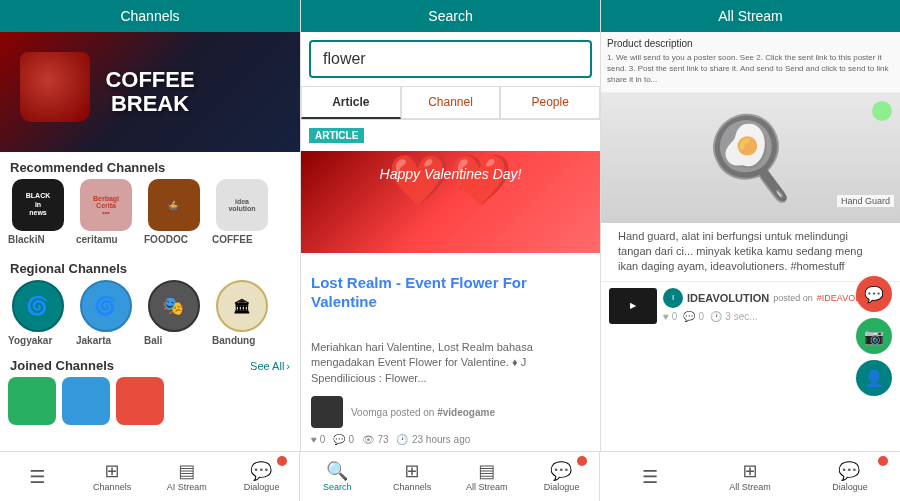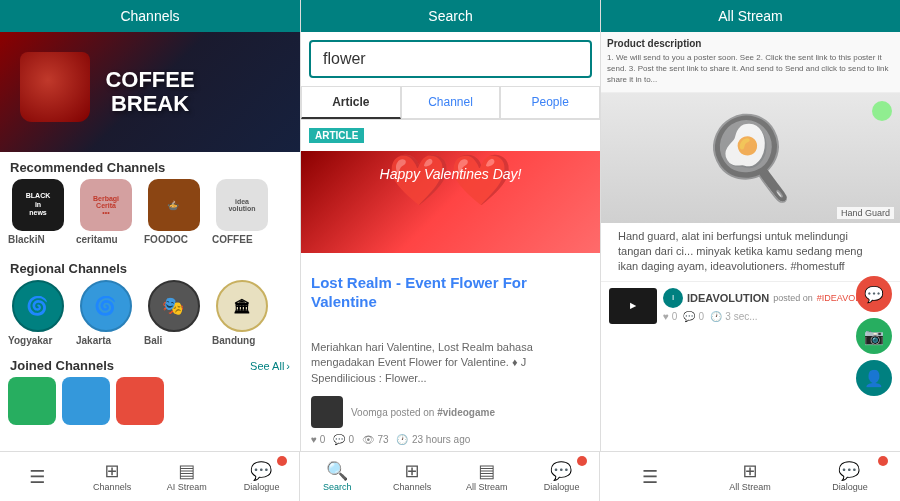--- a/index.html
+++ b/index.html
@@ -172,21 +172,21 @@
     .search-tabs {
       display: flex;
       border-bottom: 1px solid #ddd;
       background: #fff;
     }
     .search-tab {
       flex: 1;
       text-align: center;
       padding: 8px 0;
       font-size: 12px;
-      color: #3b82f6;
+      color: #c2410c;
       cursor: pointer;
       border: 1px solid #ddd;
     }
     .search-tab.active {
       color: #333;
       font-weight: bold;
       border-bottom: 2px solid #333;
     }
     .article-badge {
       background: #20b2aa;
@@ -295,21 +295,21 @@
       height: 130px;
       background: linear-gradient(to bottom, #e8e8e8, #d0d0d0);
       display: flex;
       align-items: center;
       justify-content: center;
       position: relative;
       overflow: hidden;
     }
     .stream-label {
       position: absolute;
-      bottom: 4px;
+      bottom: 16px;
       right: 6px;
       font-size: 9px;
       color: #555;
       background: rgba(255,255,255,0.8);
       padding: 1px 4px;
     }
     .stream-desc {
       font-size: 11px;
       color: #555;
       padding: 6px 17px;
@@ -550,21 +550,21 @@
       <span>🕐 <span>23 hours ago</span></span>
     </div>
   </div>
 
   <div class="panel-right panel-wrapper" style="position:relative;">
     <div class="stream-header">
       <span>All Stream</span>
     </div>
     <div class="stream-content">
       <div class="stream-top-card">
-        <div style="font-size:10px;font-weight:bold;color:#333;margin-bottom:3px;">Product description</div>
+        <div style="font-size:10px;font-weight:normal;color:#333;margin-bottom:3px;">Product description</div>
         <div class="product-text">1. We will send to you a poster soon. See
 2. Click the sent link to this poster it send.
 3. Post the sent link to share it. And send to
    Send and click to send to link share it in to...</div>
       </div>
       <div class="stream-image">
         <div style="font-size:80px;opacity:0.6;">🍳</div>
         <div style="position:absolute;top:8px;right:8px;width:20px;height:20px;background:#90EE90;border-radius:50%;"></div>
         <div class="stream-label">Hand Guard</div>
       </div>

